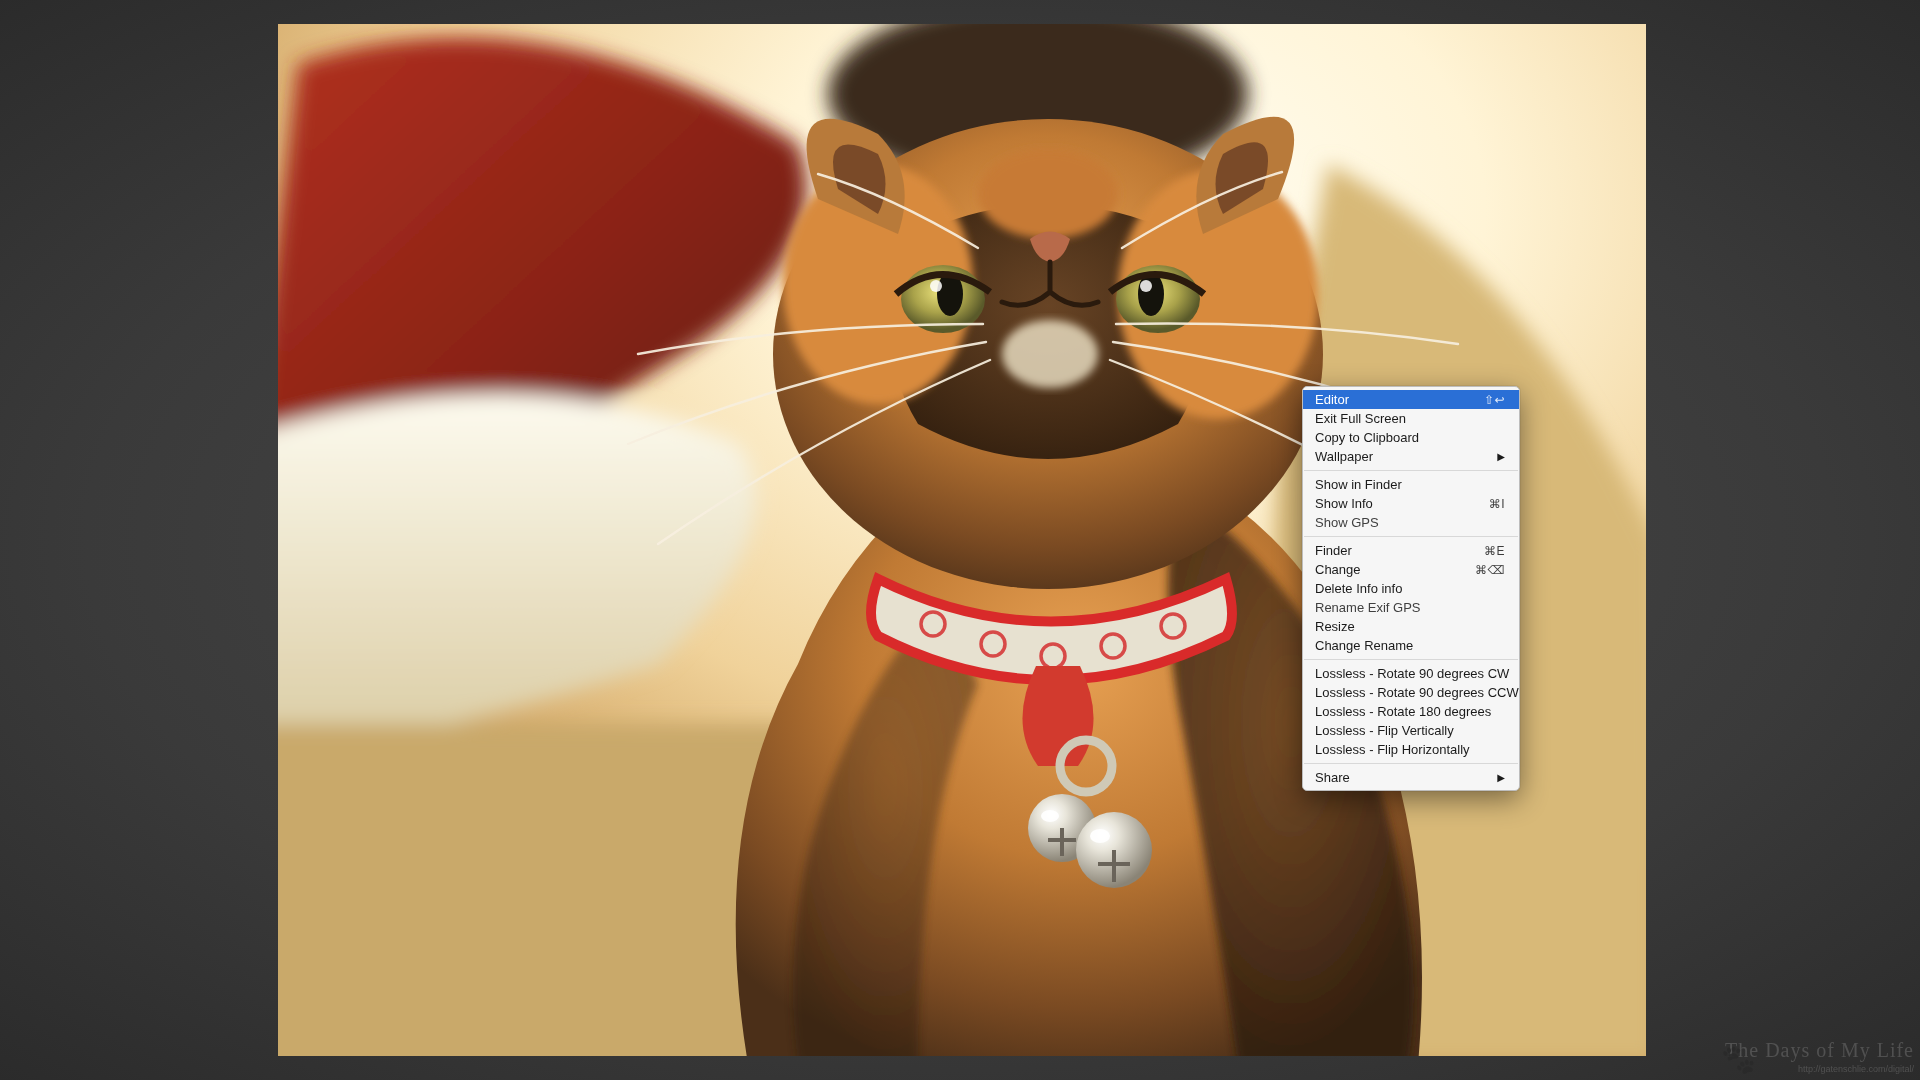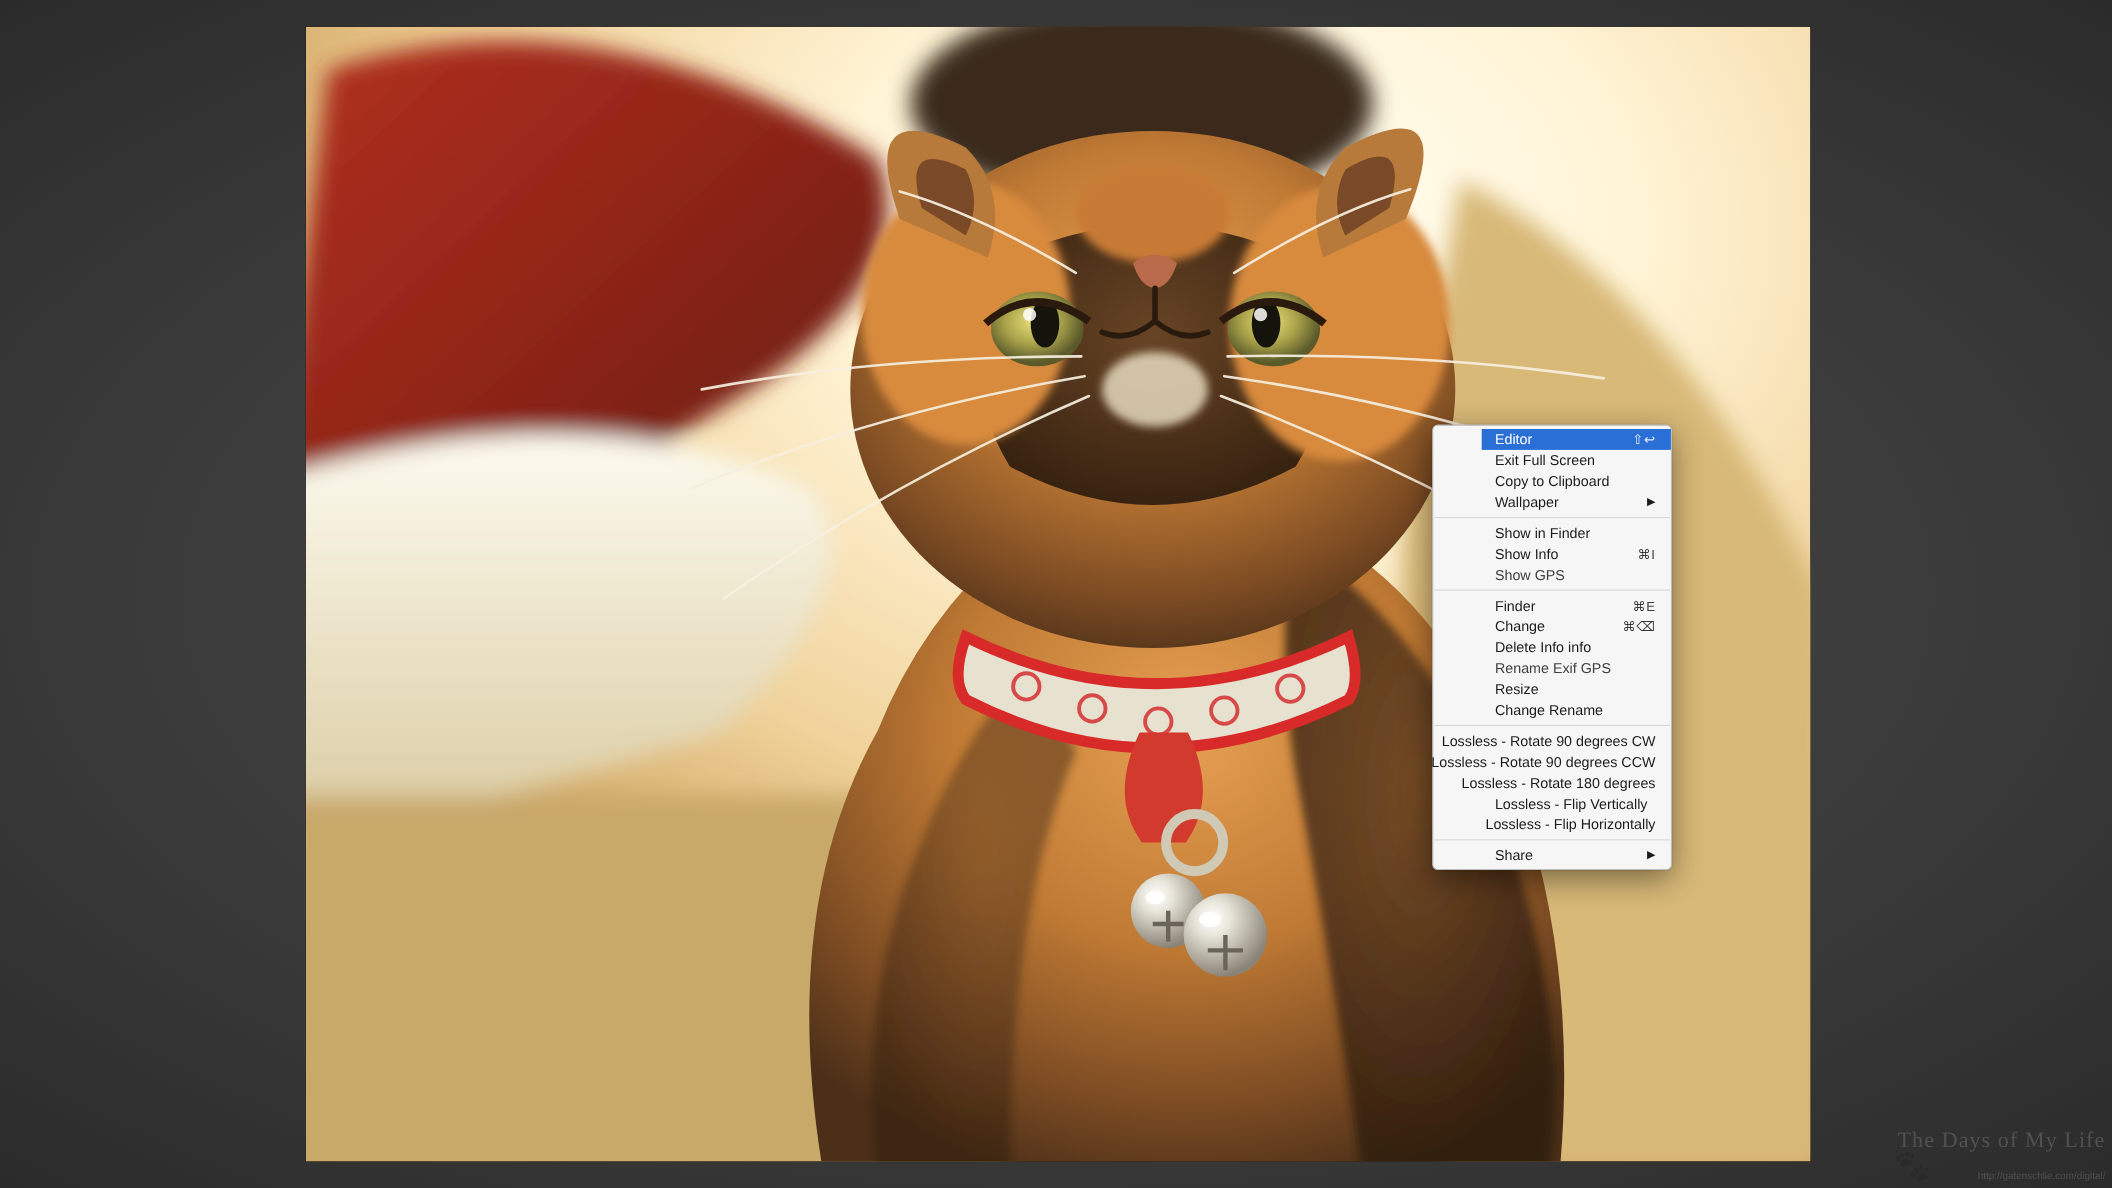--- a/index.html
+++ b/index.html
@@ -51,25 +51,24 @@
     border-radius: 5px;
     box-shadow: 0 8px 28px rgba(0,0,0,0.45), 0 0 0 1px rgba(0,0,0,0.05);
     padding: 3px 0;
     font-size: 13px;
     line-height: 1;
     color: #1b1b1b;
   }
   .ctx-item {
     display: flex;
     align-items: center;
-    justify-content: flex-end;
+    justify-content: flex-start;
     padding: 2px 14px 2px 12px;
     height: 15px;
     white-space: nowrap;
-    margin-left: 44px;
   }
   .ctx-item .label { flex: 1; }
   .ctx-item .shortcut {
     font-size: 12px;
     letter-spacing: 0.5px;
     color: inherit;
     opacity: 0.85;
     margin-left: 10px;
   }
   .ctx-item .sub-arrow {
@@ -92,21 +91,21 @@
     position: absolute;
     right: 6px;
     bottom: 6px;
     text-align: right;
     color: #6d6d6d;
     opacity: 0.55;
     font-family: Georgia, "Times New Roman", serif;
     pointer-events: none;
   }
   .watermark .wm-title { font-size: 20px; letter-spacing: 1px; }
-  .watermark .wm-url   { font-size: 9px; margin-top: 15px; font-family: Arial, sans-serif; }
+  .watermark .wm-url   { font-size: 9px; margin-top: 2px; font-family: Arial, sans-serif; }
   .watermark .wm-glyph {
     position: absolute;
     right: 158px;
     bottom: -2px;
     font-size: 28px;
     color: #3a3a3a;
     opacity: 0.9;
     font-family: "Apple Color Emoji","Segoe UI Emoji",sans-serif;
     filter: grayscale(1) brightness(0.4);
   }

